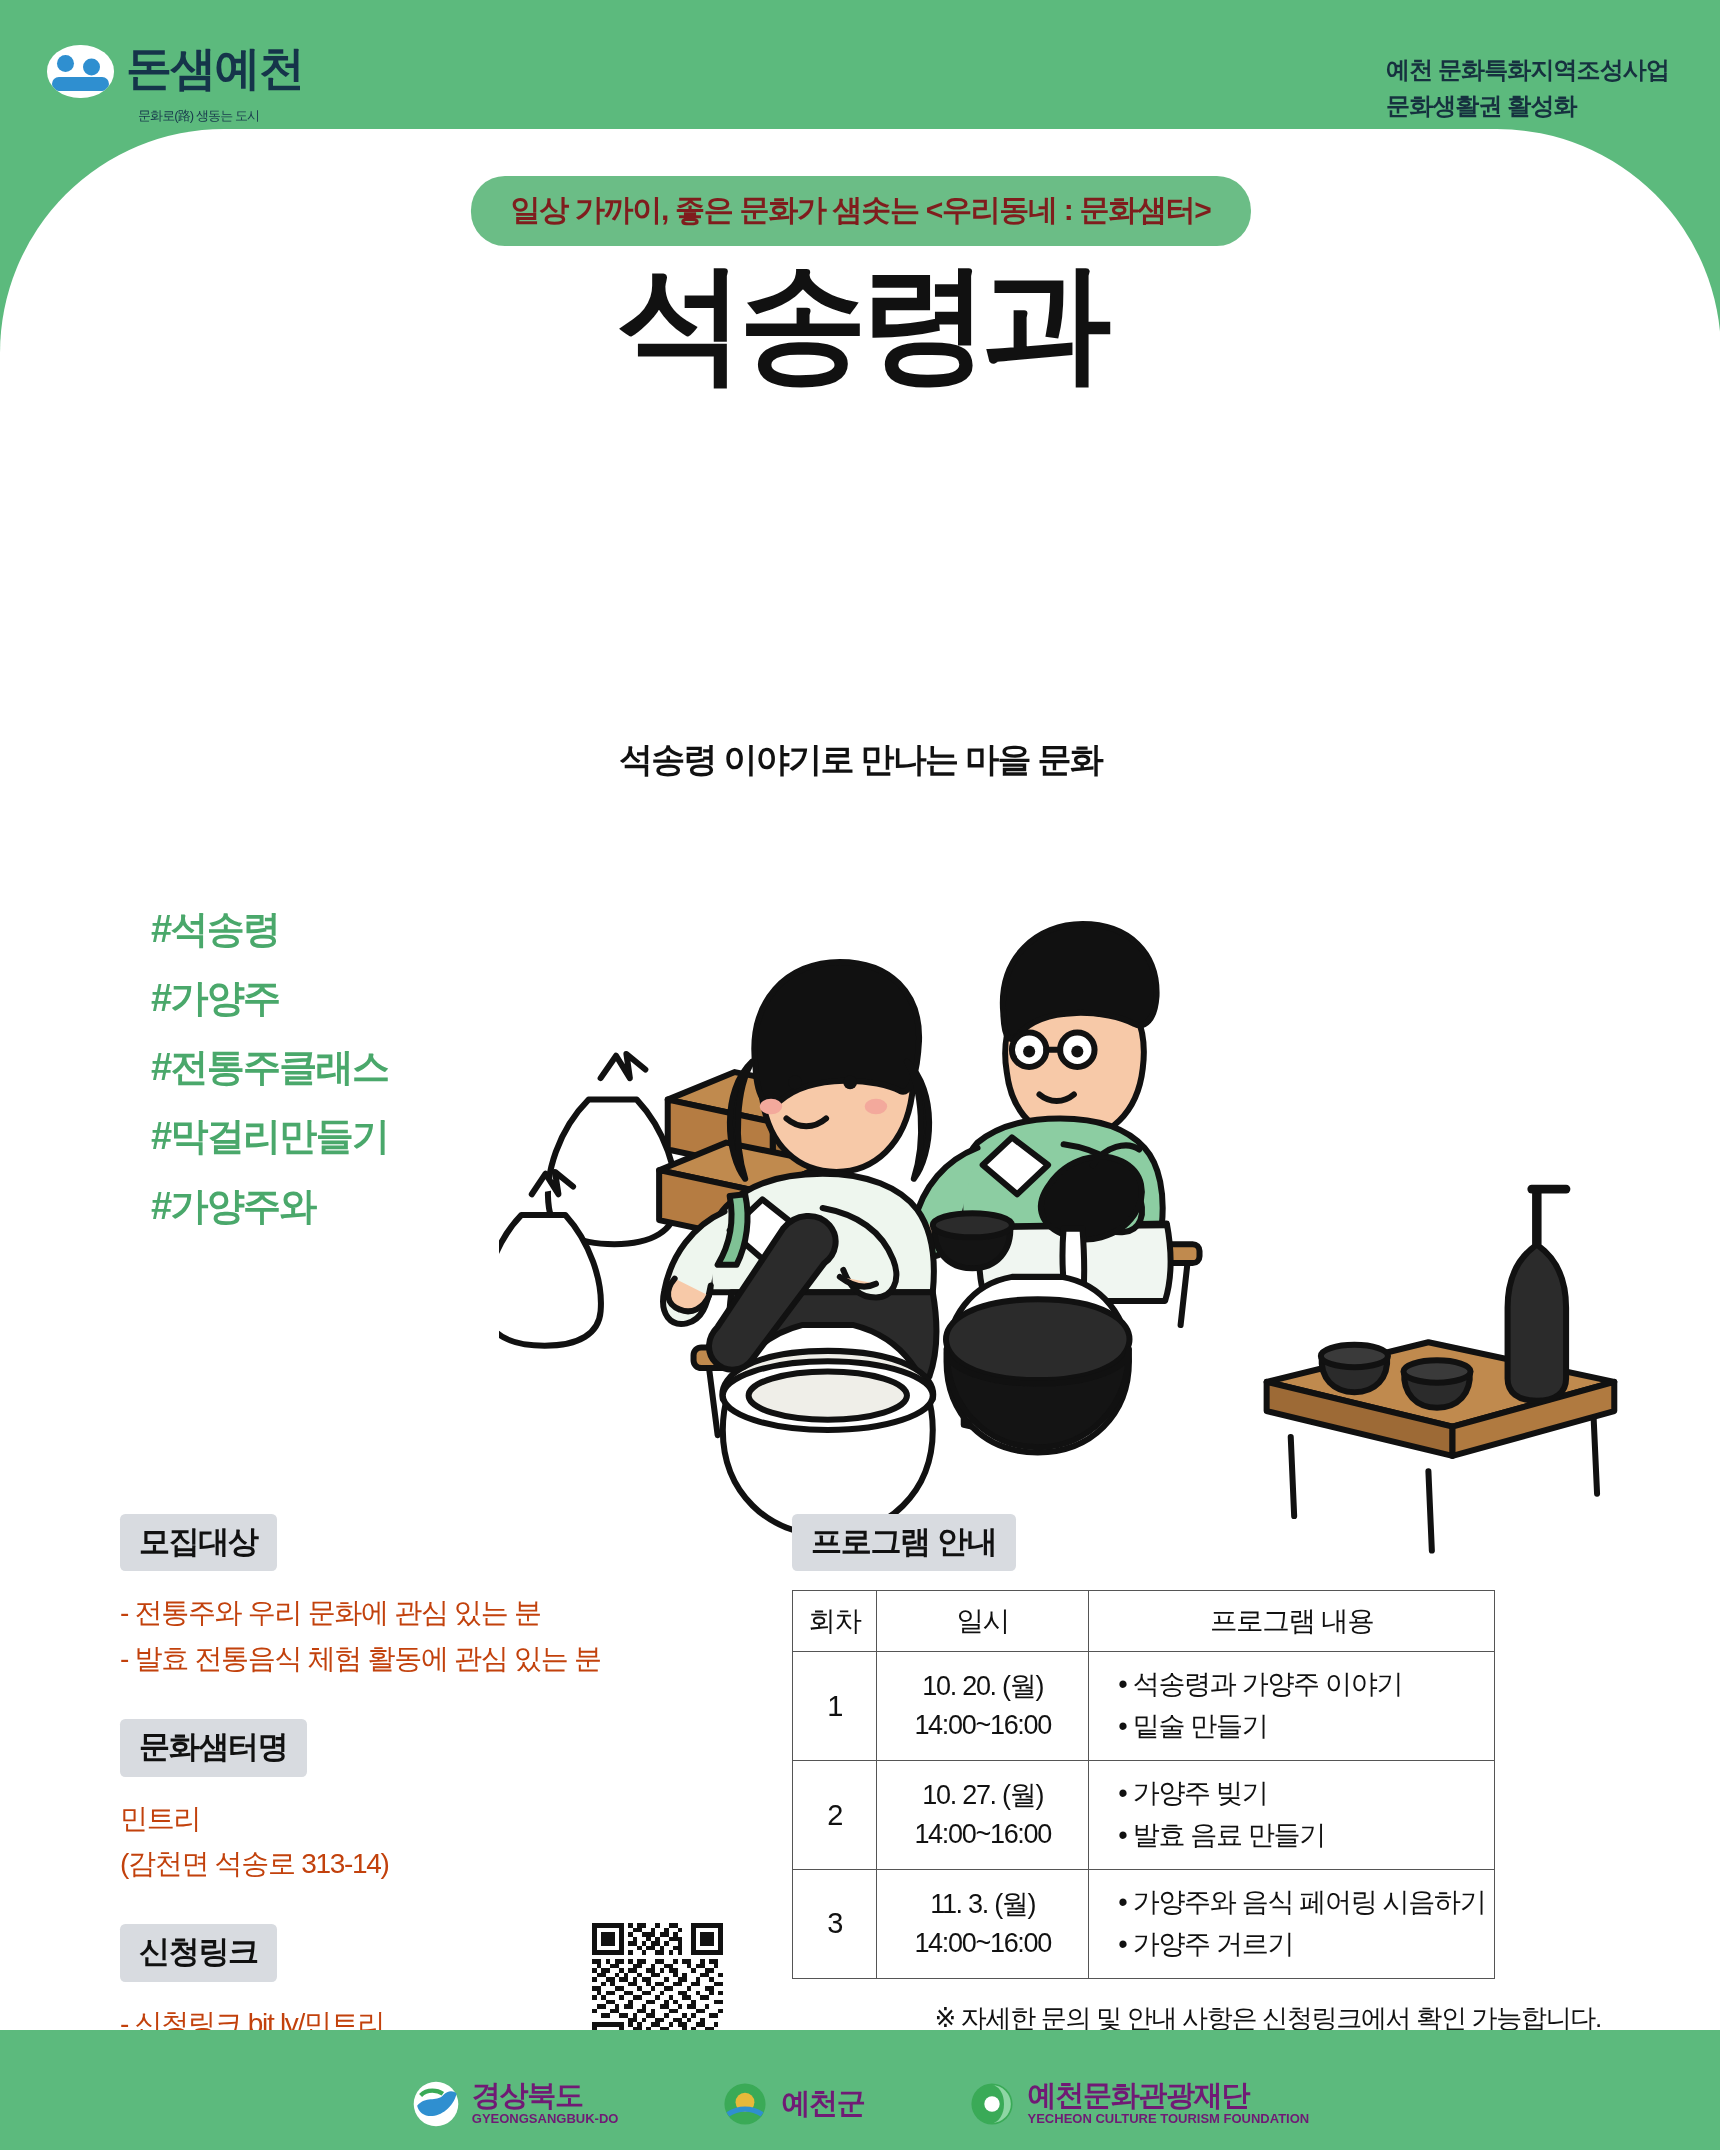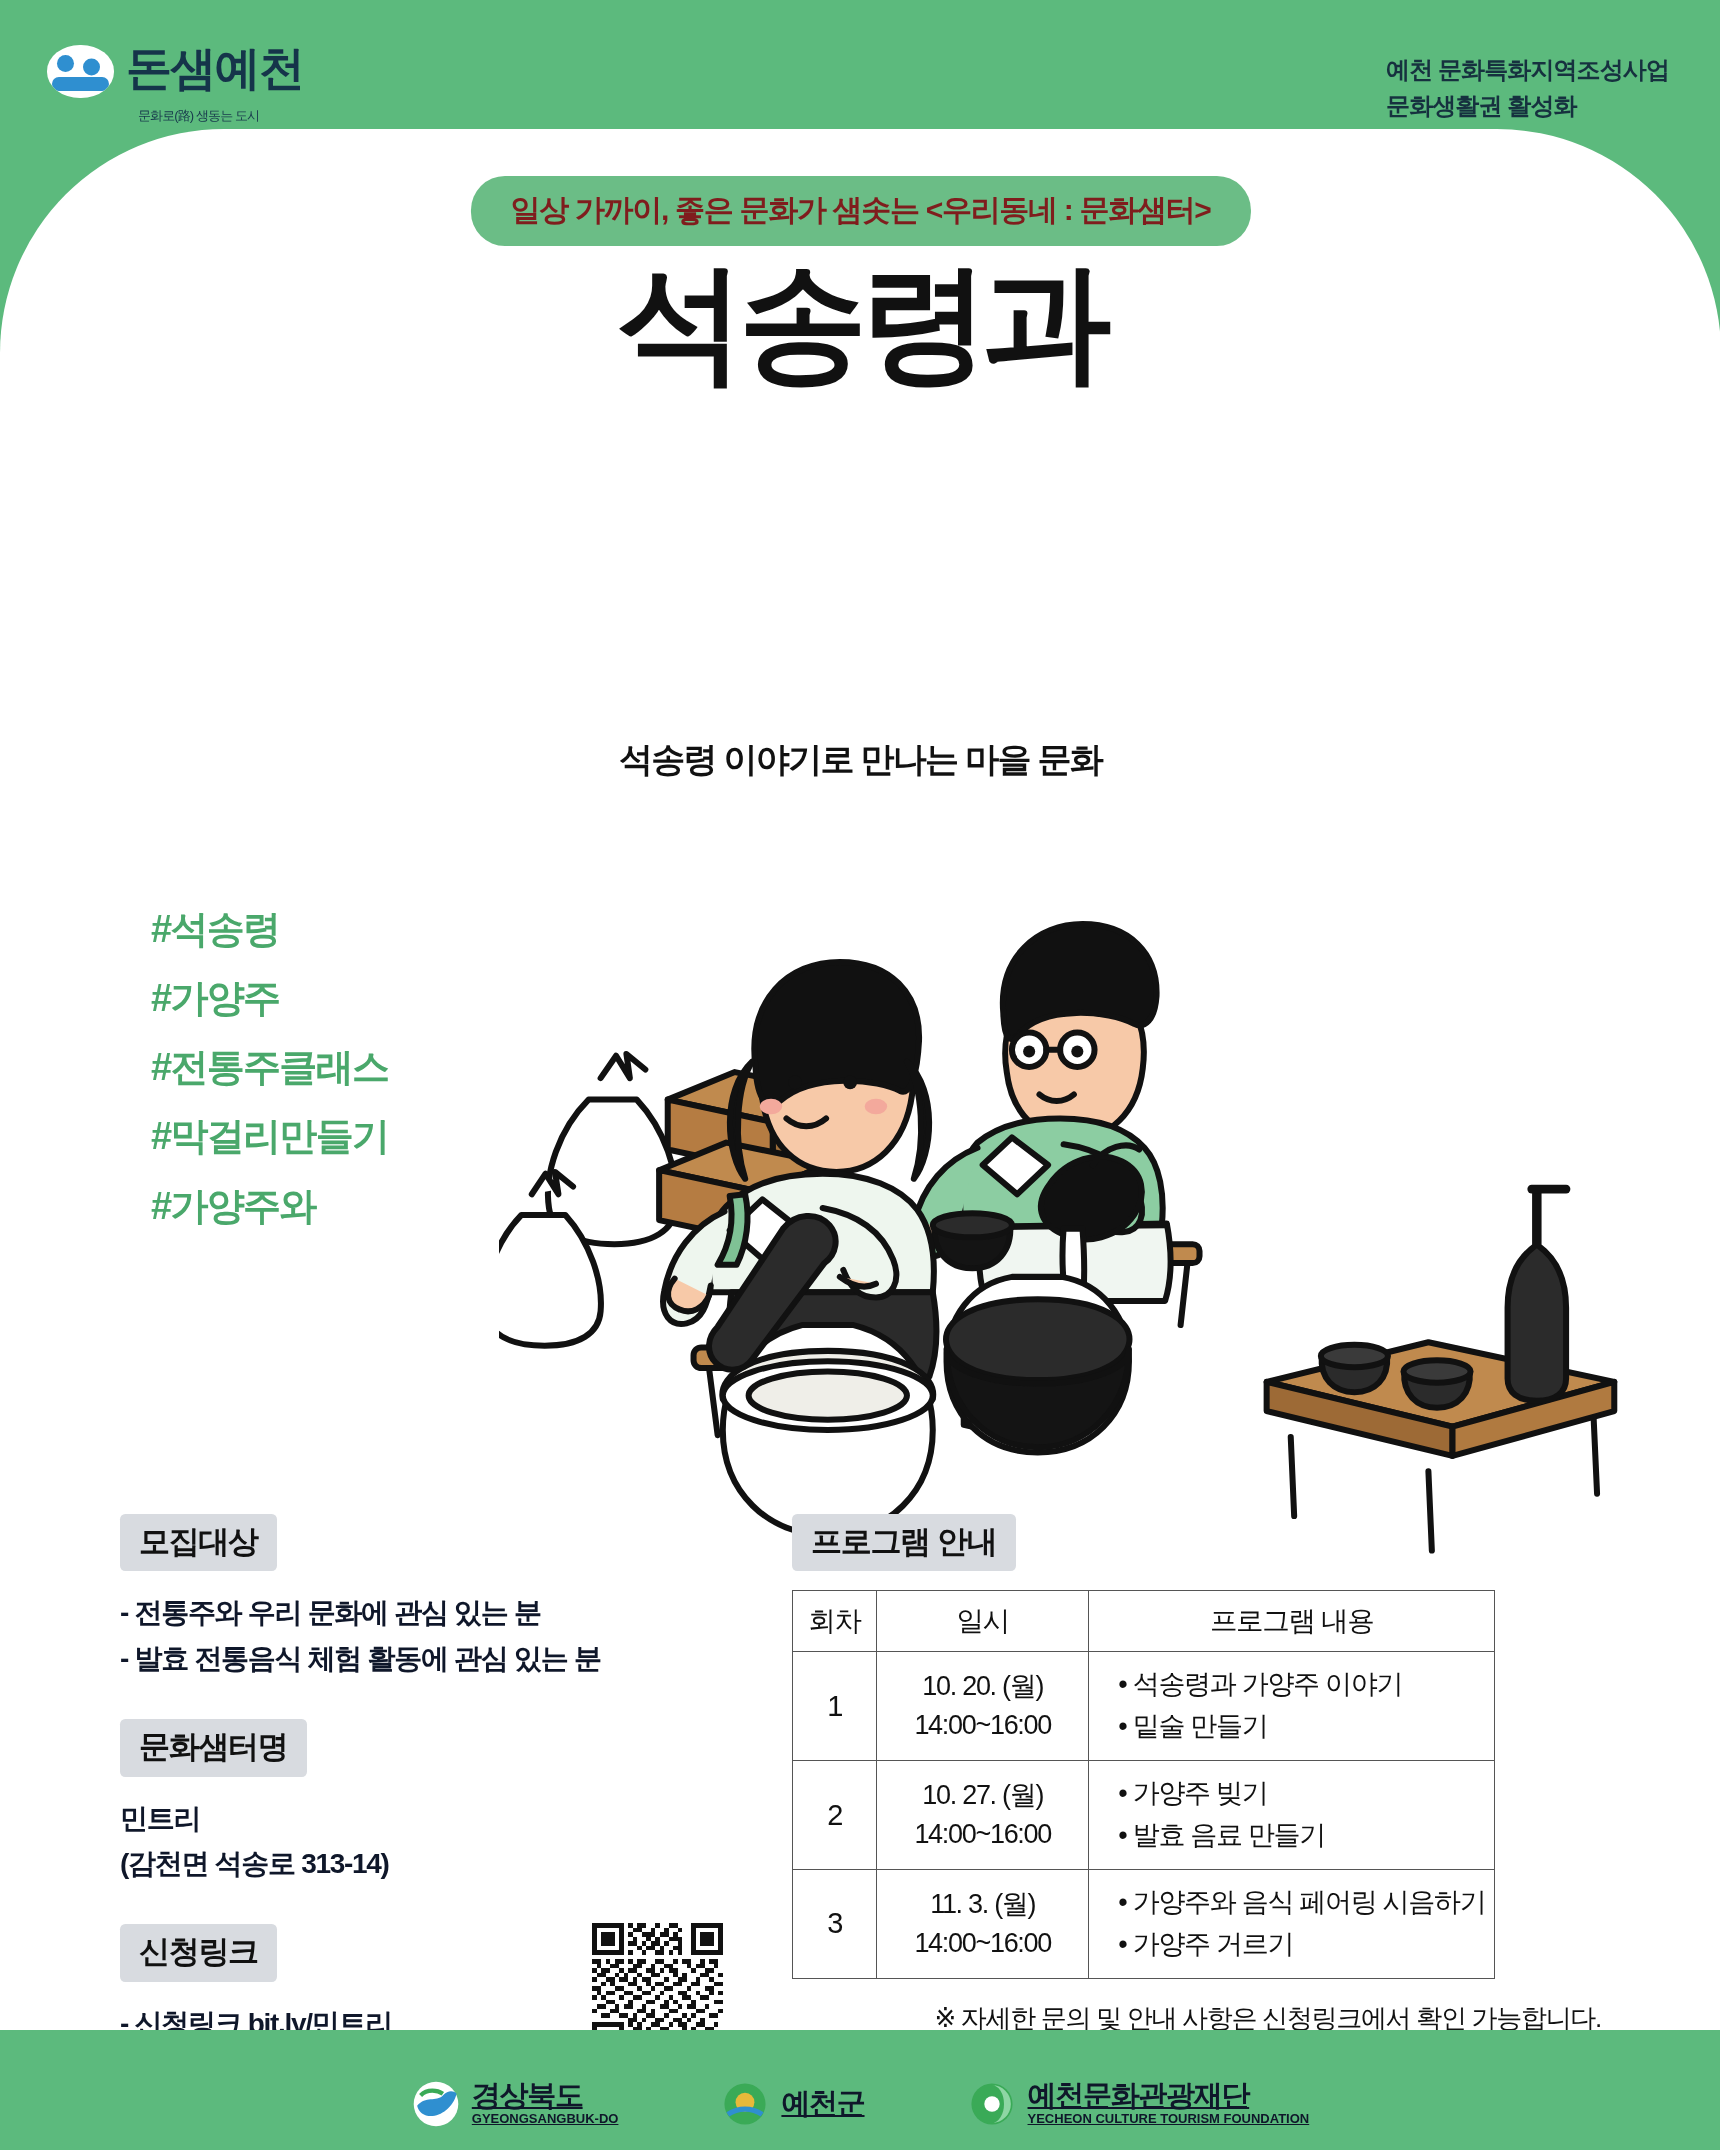--- a/index.html
+++ b/index.html
@@ -104,21 +104,21 @@
   .illus { position: absolute; left: 499px; top: 740px; width: 1136px; height: 697px; }
 
   
   .label-pill {
     display: inline-block; background: #d8dbe0; color: #111;
     font-weight: 800; font-size: 31px; letter-spacing: -1.3px;
     padding: 6.9px 19px 8.6px; border-radius: 5.2px;
   }
   .left-col { position: absolute; left: 120px; top: 1385px; width: 654px; }
   .left-col .body {
-    margin-top: 19px; font-size: 28px; color: #0f172a; letter-spacing: -1.3px; line-height: 1.62; font-weight: bold;
+    margin-top: 19px; font-size: 28px; color: #c2410c; letter-spacing: -1.3px; line-height: 1.62;
   }
   .left-col .blk { margin-bottom: 38px; }
 
   .qr {
     position: absolute; left: 592px; top: 1794px;
     width: 131px; height: 131px;
   }
 
   .right-col { position: absolute; left: 792px; top: 1385px; width: 809px; }
   table.prog {
@@ -138,21 +138,21 @@
     margin-top: 22.4px; font-size: 26px; color: #111; letter-spacing: -1.3px; text-align: right;
   }
 
   
   .footer {
     position: absolute; left: 0; top: 2056px; width: 1721px; height: 95px;
     display: flex; justify-content: center; align-items: center; gap: 103px;
   }
   .flogo { display: flex; align-items: center; gap: 12px; }
   .flogo .glyph { width: 48px; height: 48px; flex: none; }
-  .flogo .ftxt { color: #0f172a; font-weight: 800; font-size: 29px; letter-spacing: -1.3px; line-height: 1.1; text-decoration: underline; }
+  .flogo .ftxt { color: #701a75; font-weight: 800; font-size: 29px; letter-spacing: -1.3px; line-height: 1.1; }
   .flogo .ftxt small { display: block; font-size: 13px; font-weight: 700; letter-spacing: 0; }
 </style>
 </head>
 <body>
 
 <div id="poster">
 
   <div class="header">
     <div class="logo-emblem">
       <div class="logo-mark"></div>

